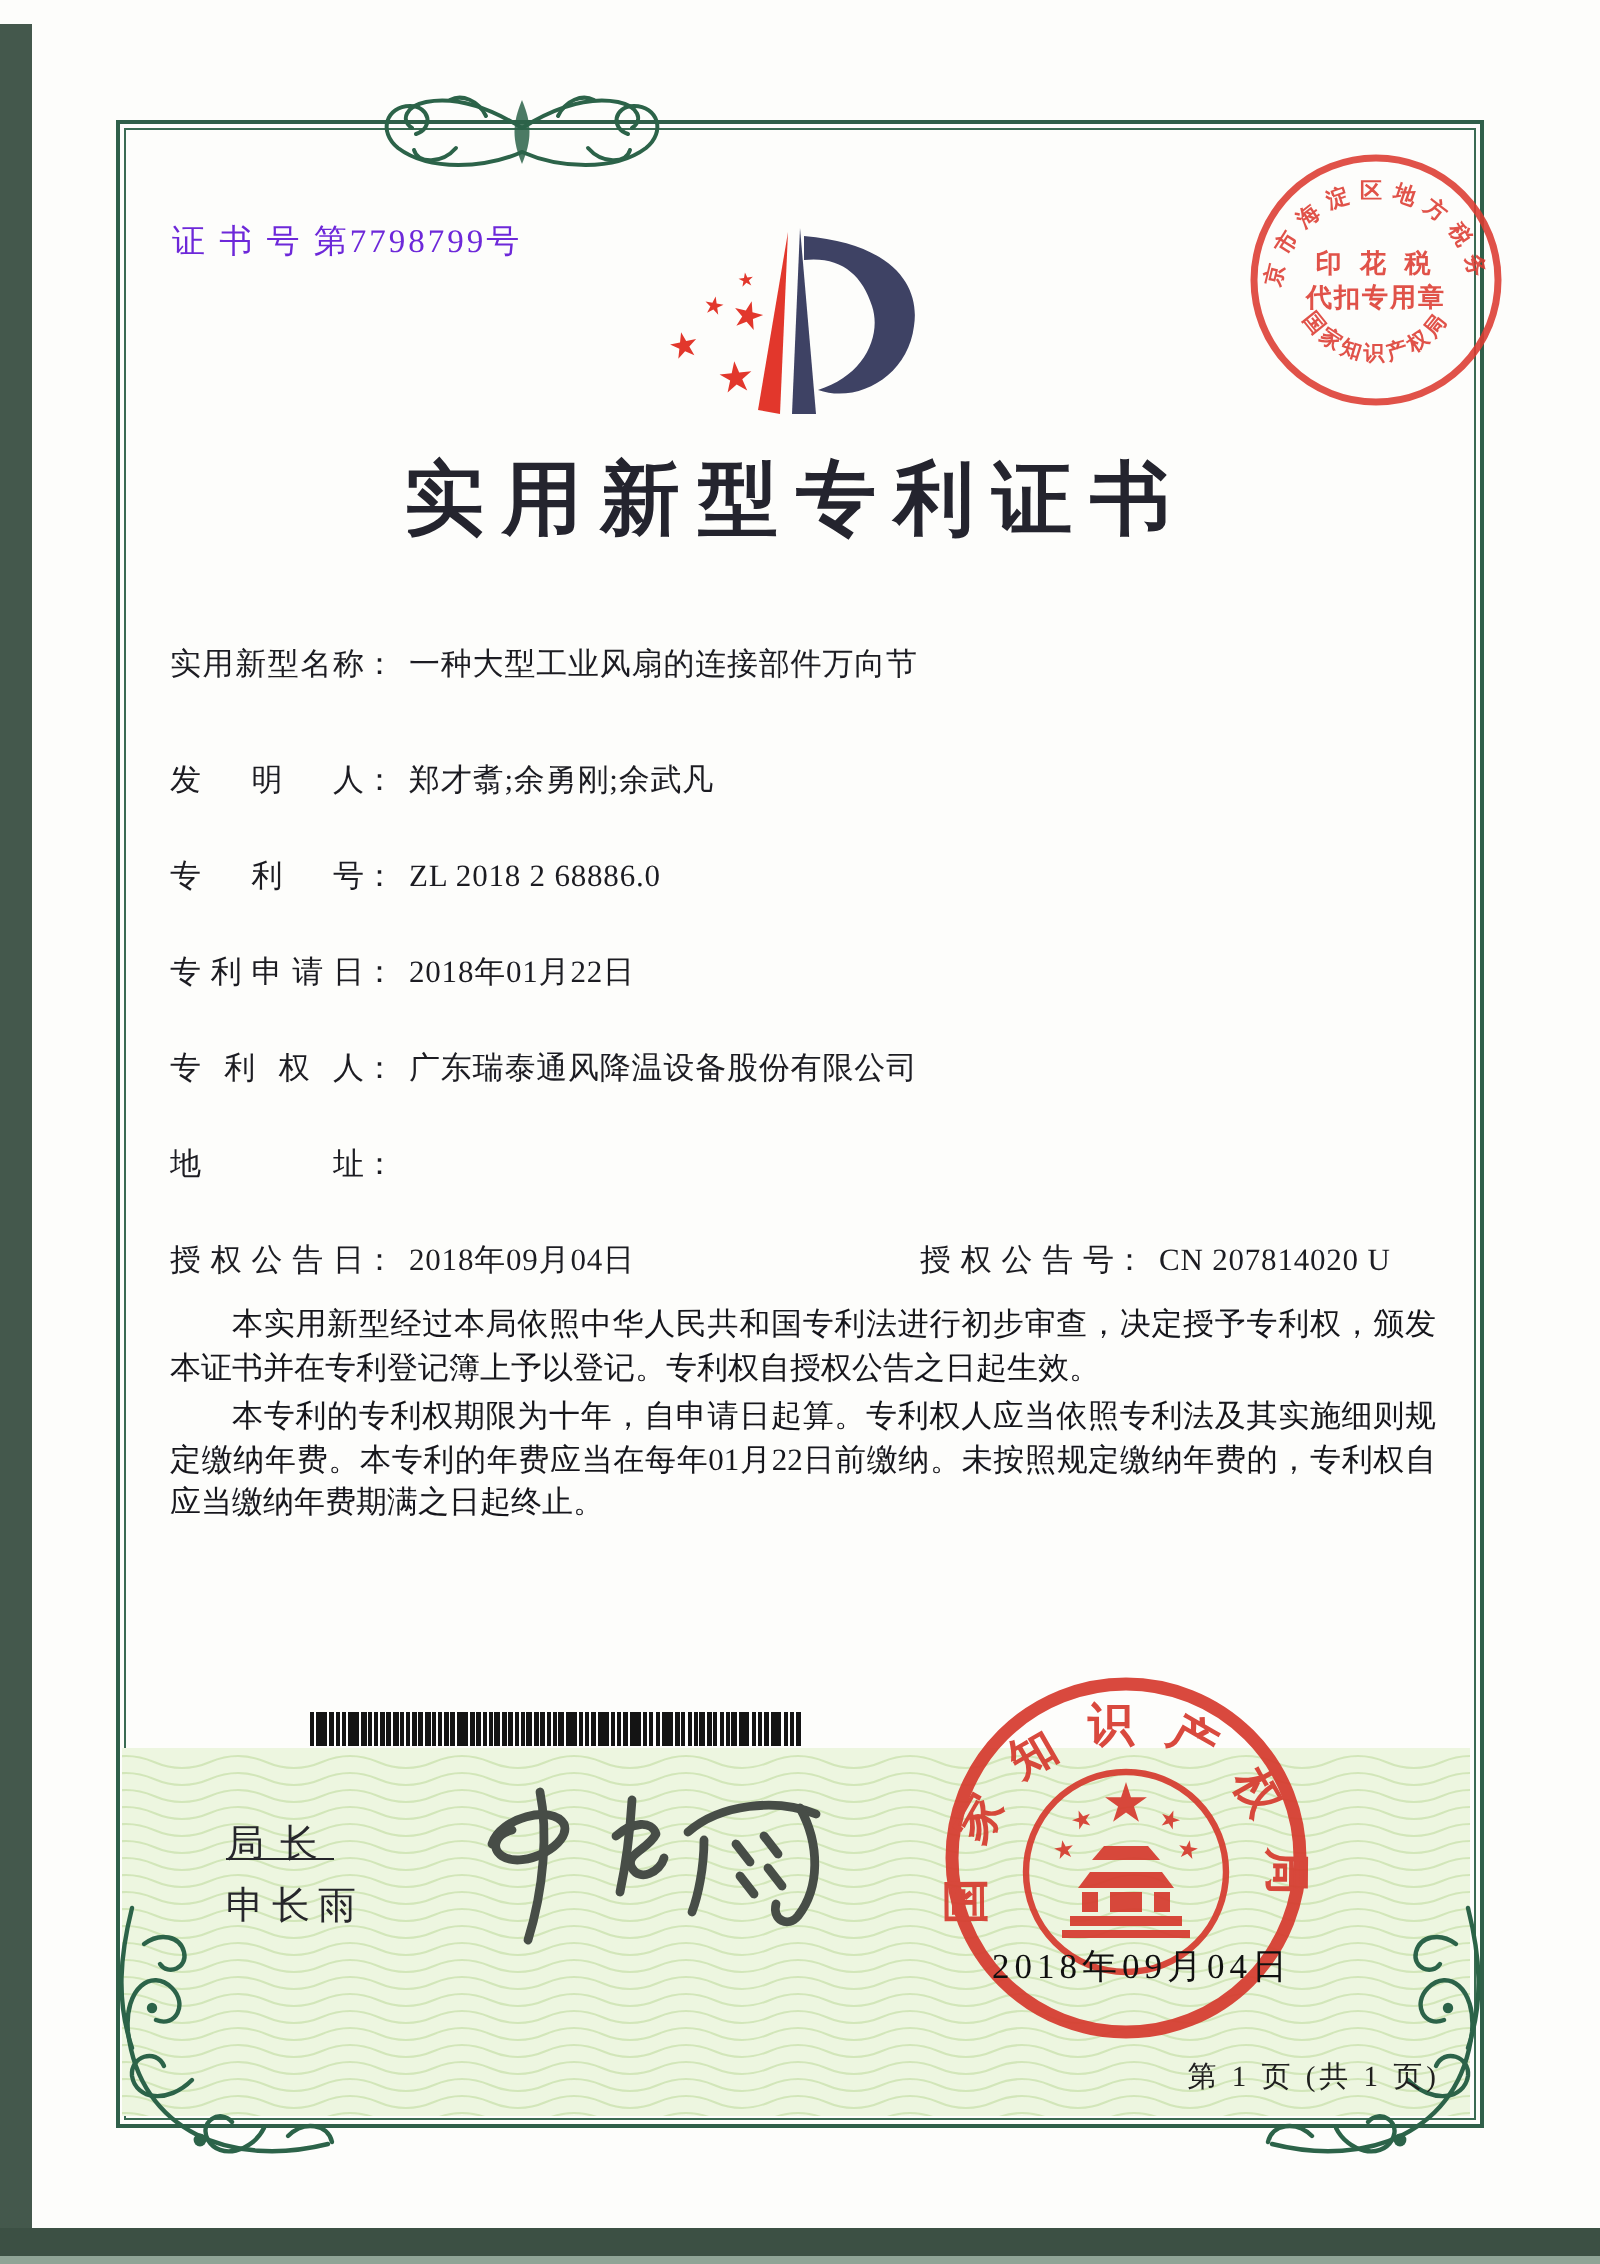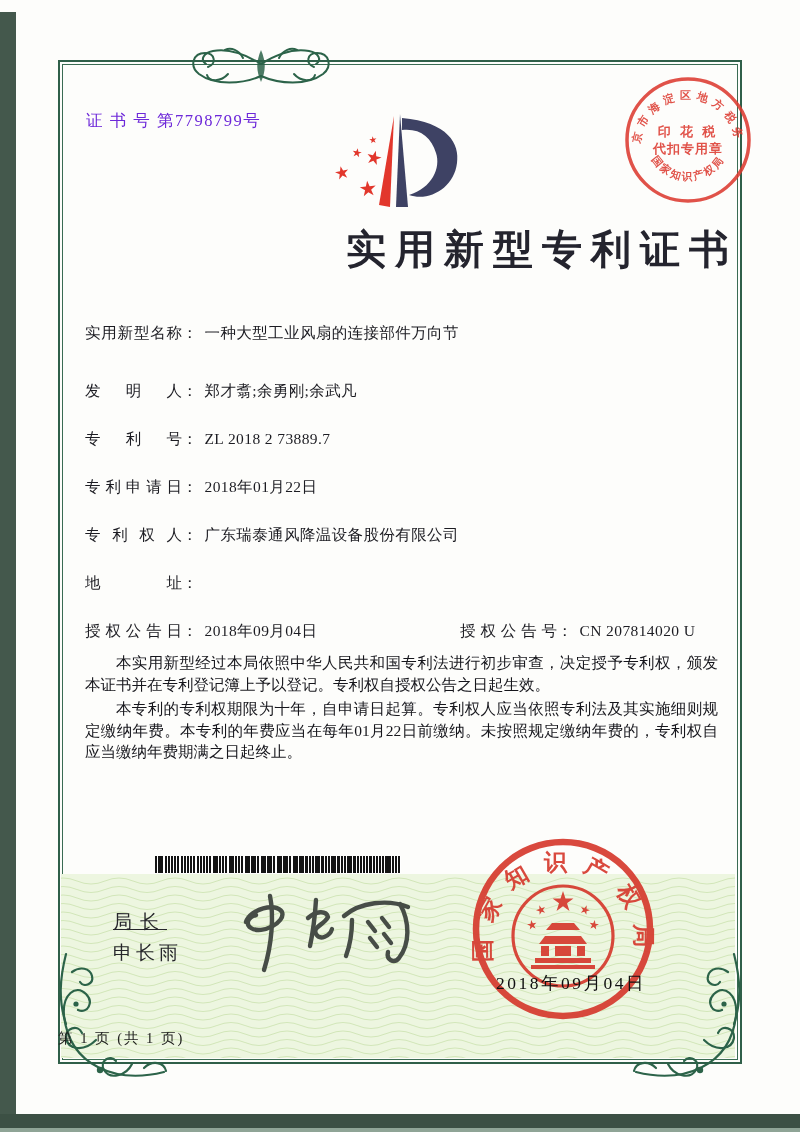--- a/index.html
+++ b/index.html
@@ -12,21 +12,21 @@
   .scan-left{left:0;top:12px;width:16px;height:1120px;background:#44584c;}
   .scan-bottom{left:0;top:1114px;width:800px;height:18px;background:linear-gradient(#3c5044 0 14px,#8fa496 14px);}
   
   .frame{left:58px;top:60px;width:680px;height:1000px;border:2.5px solid #2f5f49;}
   .frame-inner{position:absolute;left:2px;top:2px;right:2px;bottom:2px;border:1px solid #3a6b53;}
   
   .green-band{left:61px;top:874px;width:674px;height:184px;background:#edf6e0;overflow:hidden;}
   .green-band svg{display:block;}
   
   .cert-no{left:86px;top:110px;font-size:16.5px;letter-spacing:1.5px;color:#6d28d9;}
-  .doc-title{left:58px;top:222px;width:680px;text-align:right;font-size:40px;font-weight:bold;
+  .doc-title{left:58px;top:222px;width:680px;text-align:center;font-size:40px;font-weight:bold;
              letter-spacing:9px;color:#24242e;}
   
   .fields{left:85px;top:322px;width:634px;font-size:15.5px;line-height:21px;}
   .field-row{display:flex;margin-bottom:27px;white-space:nowrap;}
   .field-row.gap-lg{margin-bottom:37px;}
   .field-row.double{position:relative;}
   .fgroup2{position:absolute;left:375px;top:0;display:flex;}
   .f-label{display:inline-block;width:97px;text-align:justify;text-align-last:justify;}
   .f-colon{margin-right:7px;}
   .f-value{letter-spacing:.4px;}
@@ -41,21 +41,21 @@
     background-color:#ffffff;}
   
   .sig-title{left:113px;top:909px;font-size:19px;letter-spacing:8px;color:#26262b;font-weight:500;text-decoration:underline;}
   .sig-name{left:113px;top:940px;font-size:19px;letter-spacing:4px;color:#26262b;font-weight:500;}
   .sig-svg{left:236px;top:892px;}
   
   .tax-stamp{left:622px;top:74px;opacity:.88;}
   .office-seal{left:467px;top:833px;opacity:.92;}
   .seal-date{left:496px;top:971px;font-size:17.5px;letter-spacing:2.5px;color:#101010;z-index:9;}
   
-  .page-footer{left:58px;top:1029px;width:662px;text-align:left;font-size:14.5px;letter-spacing:2px;color:#20201f;z-index:5;}
+  .page-footer{left:58px;top:1029px;width:662px;text-align:right;font-size:14.5px;letter-spacing:2px;color:#20201f;z-index:5;}
   .z2{z-index:2}.z3{z-index:3}.z4{z-index:4}
 </style>
 </head>
 <body>
 
 <div class="abs scan-left"></div>
 <div class="abs scan-bottom"></div>
 
 <div class="abs frame">
   <div class="frame-inner"></div>
@@ -160,21 +160,21 @@
     <span class="f-value">一种大型工业风扇的连接部件万向节</span>
   </div>
   <div class="field-row">
     <span class="f-label">发明人</span>
       <span class="f-colon">：</span>
     <span class="f-value">郑才翥;余勇刚;余武凡</span>
   </div>
   <div class="field-row">
     <span class="f-label">专利号</span>
       <span class="f-colon">：</span>
-    <span class="f-value">ZL 2018 2 73889.7</span>
+    <span class="f-value">ZL 2018 2 68886.0</span>
   </div>
   <div class="field-row">
     <span class="f-label">专利申请日</span>
       <span class="f-colon">：</span>
     <span class="f-value">2018年01月22日</span>
   </div>
   <div class="field-row">
     <span class="f-label">专利权人</span>
       <span class="f-colon">：</span>
     <span class="f-value">广东瑞泰通风降温设备股份有限公司</span>

